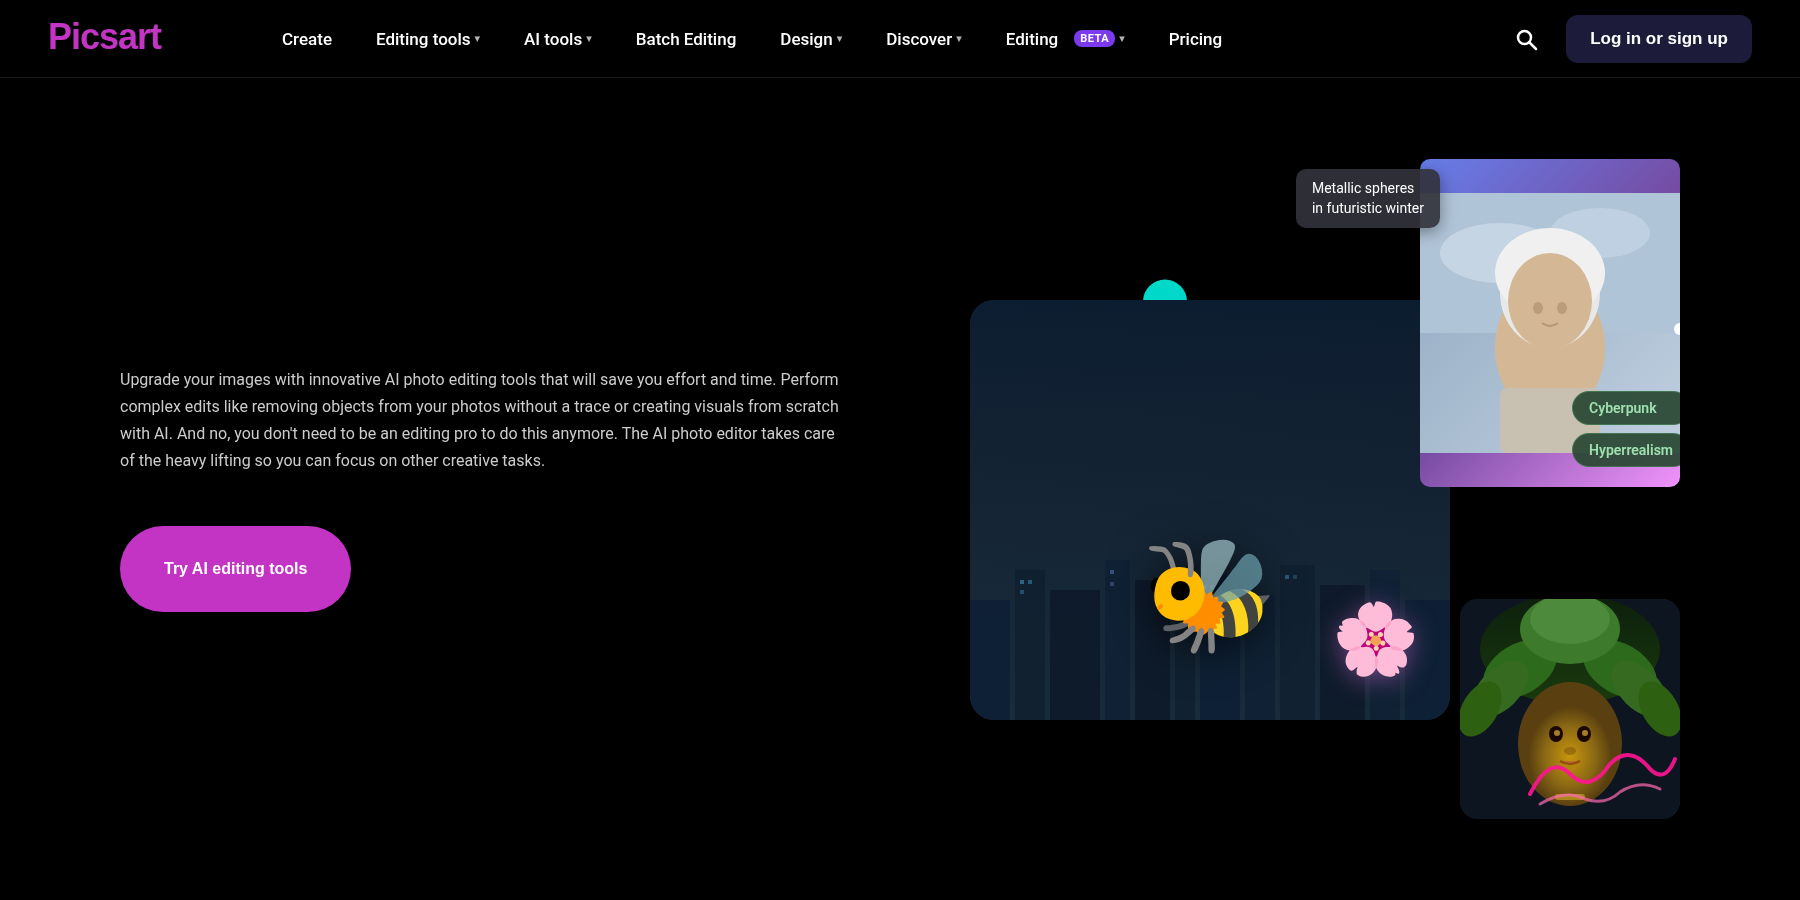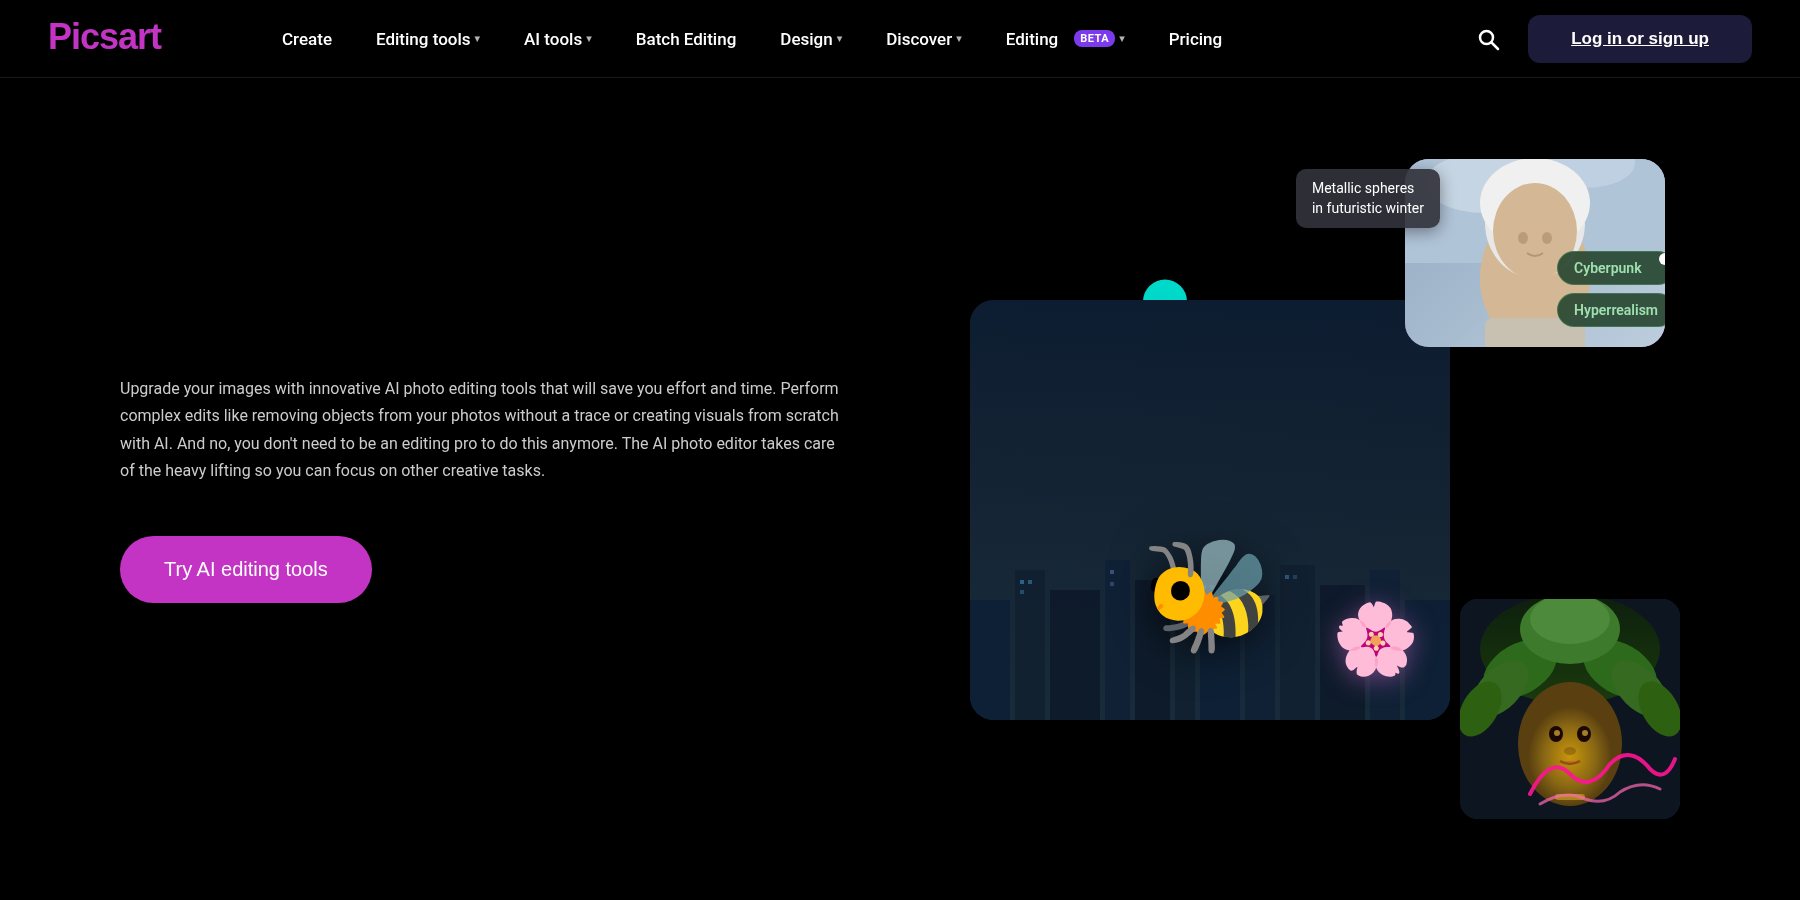--- a/index.html
+++ b/index.html
@@ -79,28 +79,27 @@
       color: #fff;
       font-size: 22px;
       display: flex;
       align-items: center;
       padding: 8px;
     }
     .login-btn {
       background: #1a1a2e;
       color: #fff;
       border: none;
-      padding: 14px 43px;
+      padding: 14px 24px;
       border-radius: 12px;
       font-size: 17px;
       font-weight: 600;
       cursor: pointer;
       white-space: nowrap;
       background: #1c1c3a;
-      text-decoration: underline;
     }
 
     
     .hero {
       background: #000;
       min-height: 822px;
       display: flex;
       align-items: center;
       padding: 60px 120px 60px 120px;
       position: relative;
@@ -123,24 +122,24 @@
       font-size: 16px;
       line-height: 1.7;
       color: #ccc;
       max-width: 720px;
       margin-bottom: 52px;
     }
     .hero-cta {
       background: #c434c4;
       color: #fff;
       border: none;
-      padding: 22px 44px;
+      padding: 34px 44px;
       border-radius: 50px;
-      font-size: 20px;
-      font-weight: 400;
+      font-size: 16px;
+      font-weight: 700;
       cursor: pointer;
       display: inline-block;
     }
 
     
     .hero-right {
       flex: 1;
       position: relative;
       height: 700px;
       display: flex;
@@ -191,25 +190,25 @@
     .city-bg {
       position: absolute;
       inset: 0;
       background: linear-gradient(180deg, #0a1a2f 0%, #152535 50%, #1a3040 100%);
       opacity: 0.8;
     }
 
     
     .card-top-right {
       position: absolute;
-      right: 15px;
+      right: 0;
       top: 20px;
       width: 260px;
-      height: 188px;
-      border-radius: 24px;
+      height: 328px;
+      border-radius: 10px;
       overflow: hidden;
       z-index: 4;
       background: linear-gradient(135deg, #667eea 0%, #764ba2 50%, #f093fb 100%);
     }
     .card-top-right-inner {
       width: 100%;
       height: 100%;
       position: relative;
       display: flex;
       align-items: center;

